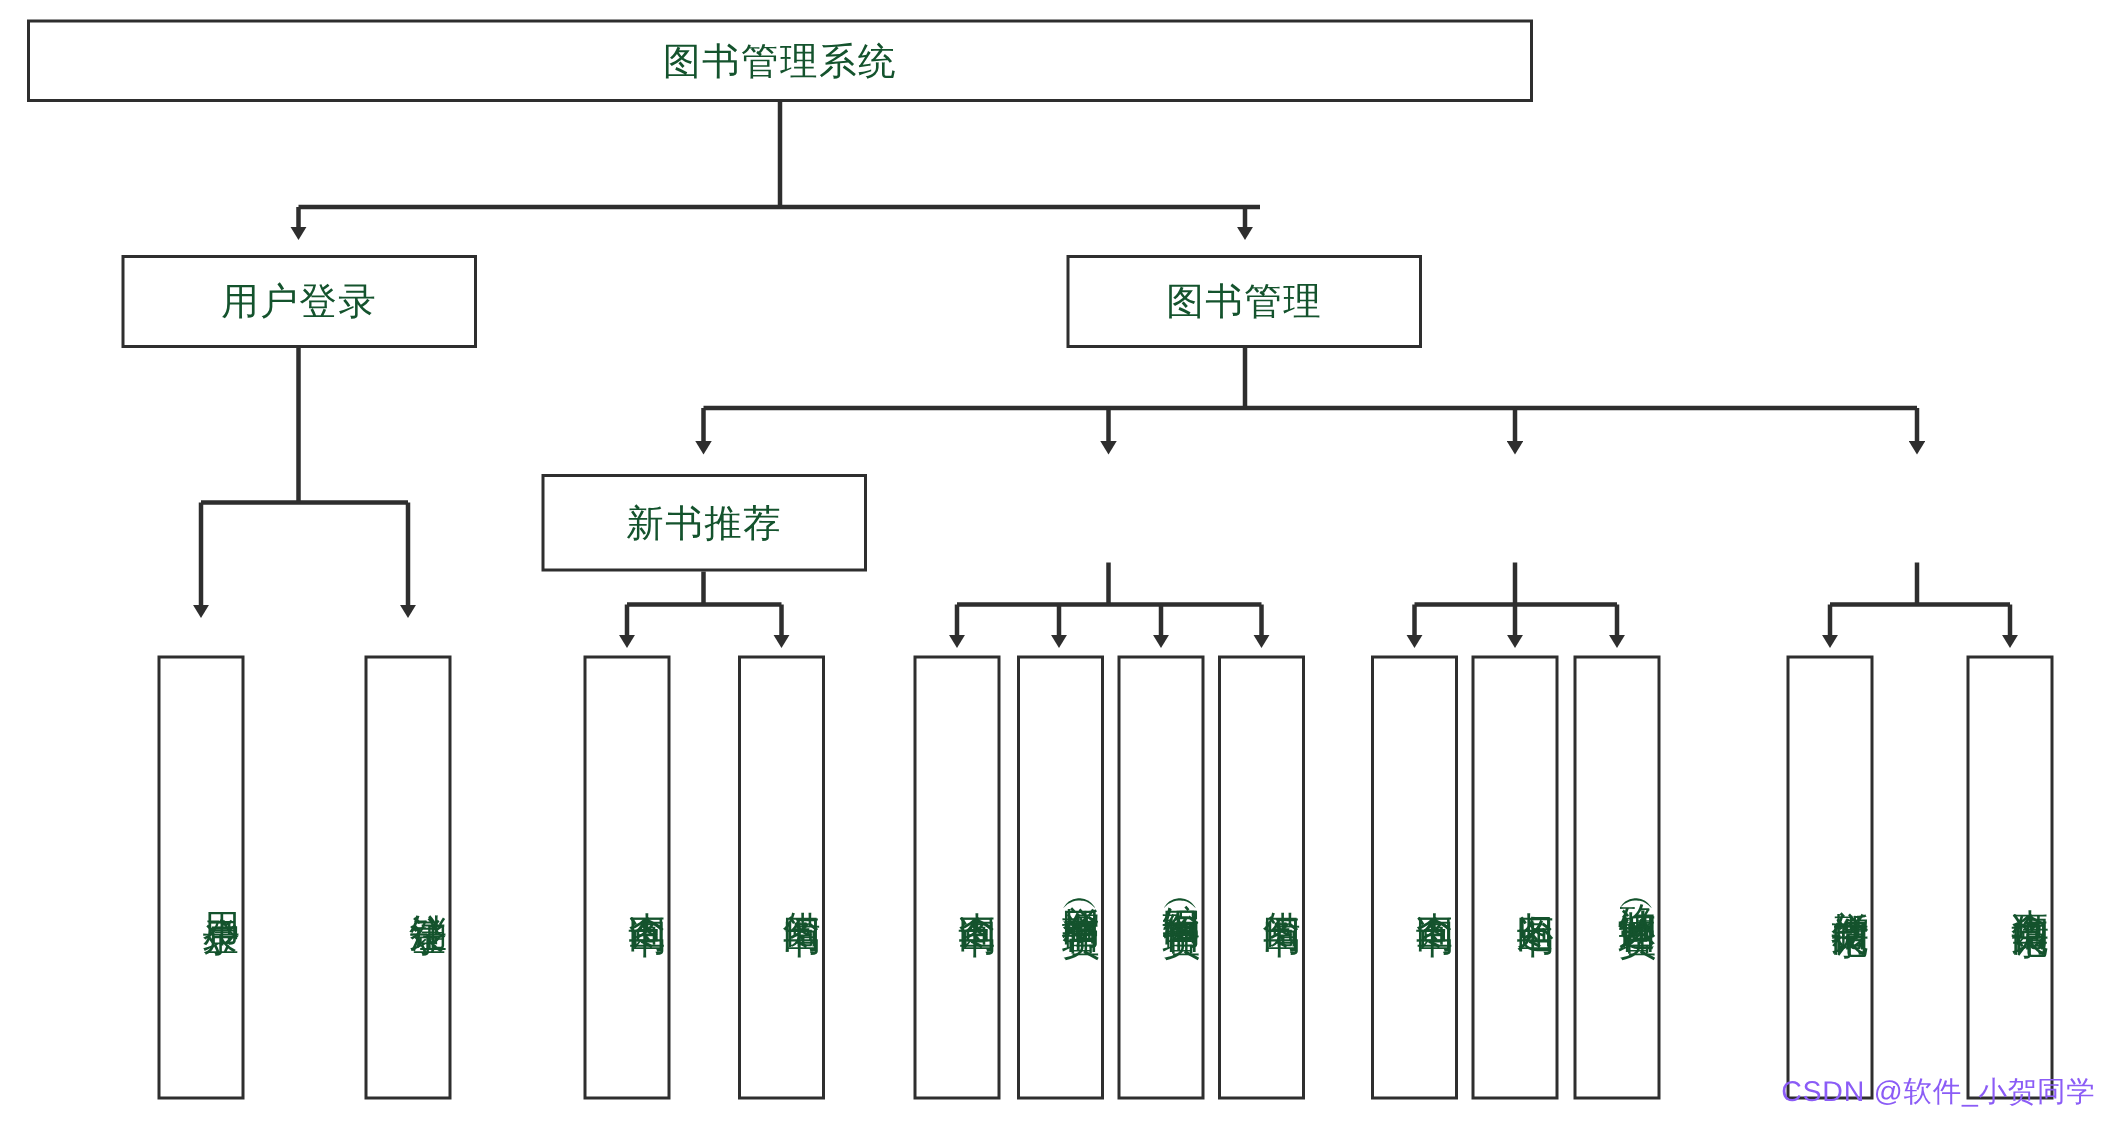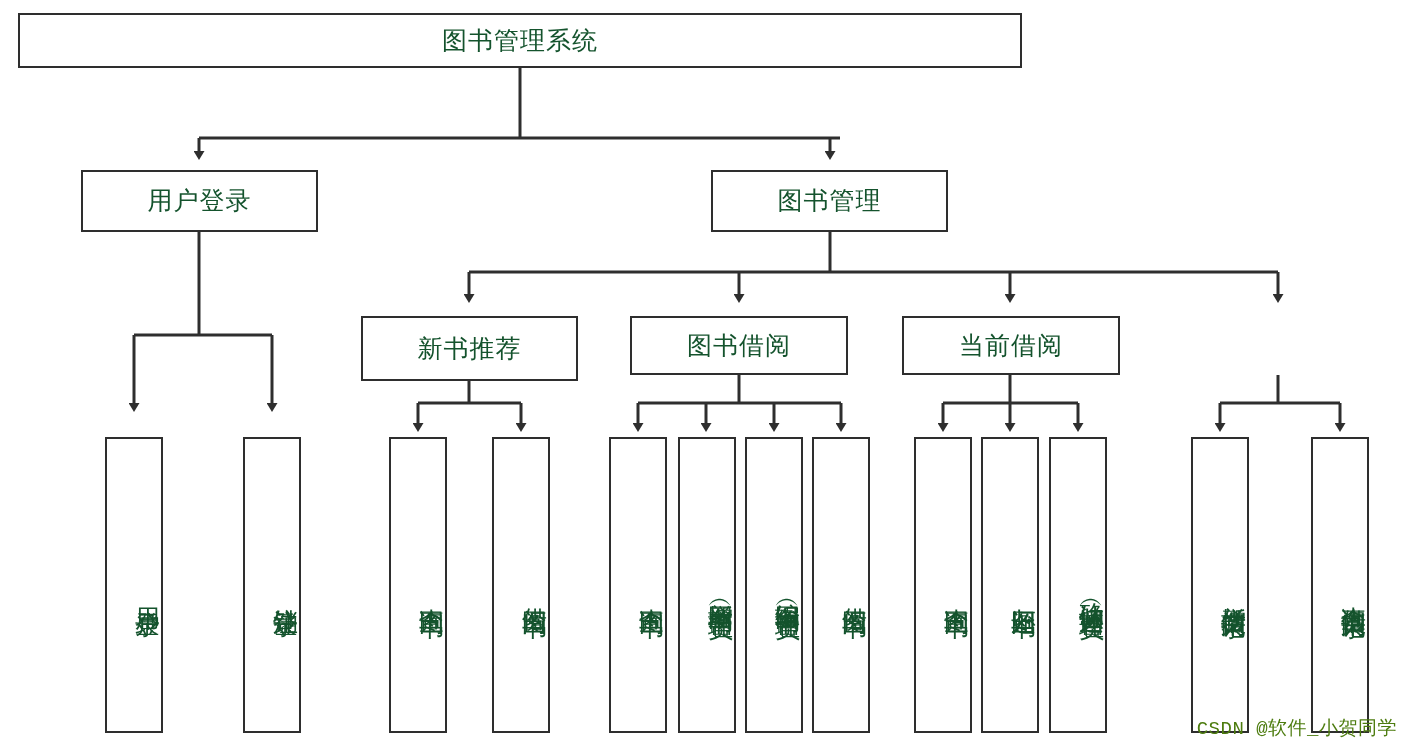--- a/index.html
+++ b/index.html
@@ -54,24 +54,24 @@
   .node.vertical .vtext {
     writing-mode: vertical-rl;
     text-orientation: upright;
     white-space: nowrap;
   }
   #watermark {
     position: absolute;
     right: 8px;
     bottom: 6px;
     font-size: 19px;
-    color: #4d7c0f;
+    color: #8b5cf6;
     letter-spacing: 0.5px;
     white-space: nowrap;
-    font-family: Liberation Mono, monospace;
+    font-family: Liberation Sans, sans-serif;
   }
 </style>
 </head>
 <body>
 
 <div id="canvas">
 
   <svg id="edges" viewBox="0 0 1405 747" xmlns="http://www.w3.org/2000/svg">
     <defs>
       <marker id="arrow" markerWidth="9" markerHeight="11" refX="1" refY="5.5" orient="auto" markerUnits="userSpaceOnUse">
@@ -130,26 +130,20 @@
   <div class="node horizontal" style="left:81px; top:170px; width:237px; height:62px;">
     <span>用户登录</span>
   </div>
   <div class="node horizontal" style="left:711px; top:170px; width:237px; height:62px;">
     <span>图书管理</span>
   </div>
 
   <div class="node horizontal" style="left:361px; top:316px; width:217px; height:65px;">
     <span>新书推荐</span>
   </div>
-  <div class="node horizontal" style="left:630px; top:316px; width:218px; height:59px;">
-    <span>图书借阅</span>
-  </div>
-  <div class="node horizontal" style="left:902px; top:316px; width:218px; height:59px;">
-    <span>当前借阅</span>
-  </div>
 
   <div class="node vertical" style="left:105px; top:437px; width:58px; height:296px;">
     <span class="vtext">用户登录</span>
   </div>
   <div class="node vertical" style="left:243px; top:437px; width:58px; height:296px;">
     <span class="vtext">注销登录</span>
   </div>
 
   <div class="node vertical" style="left:389px; top:437px; width:58px; height:296px;">
     <span class="vtext">查询图书</span>

